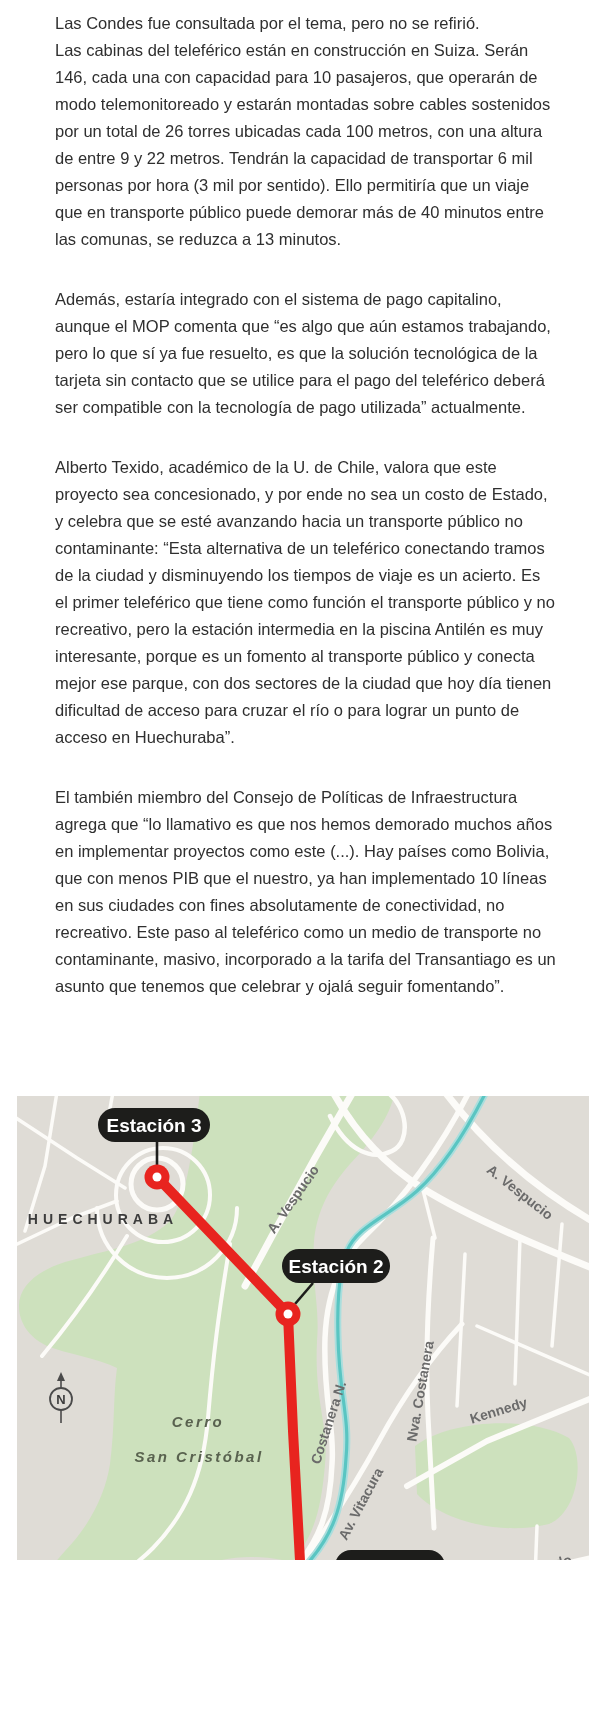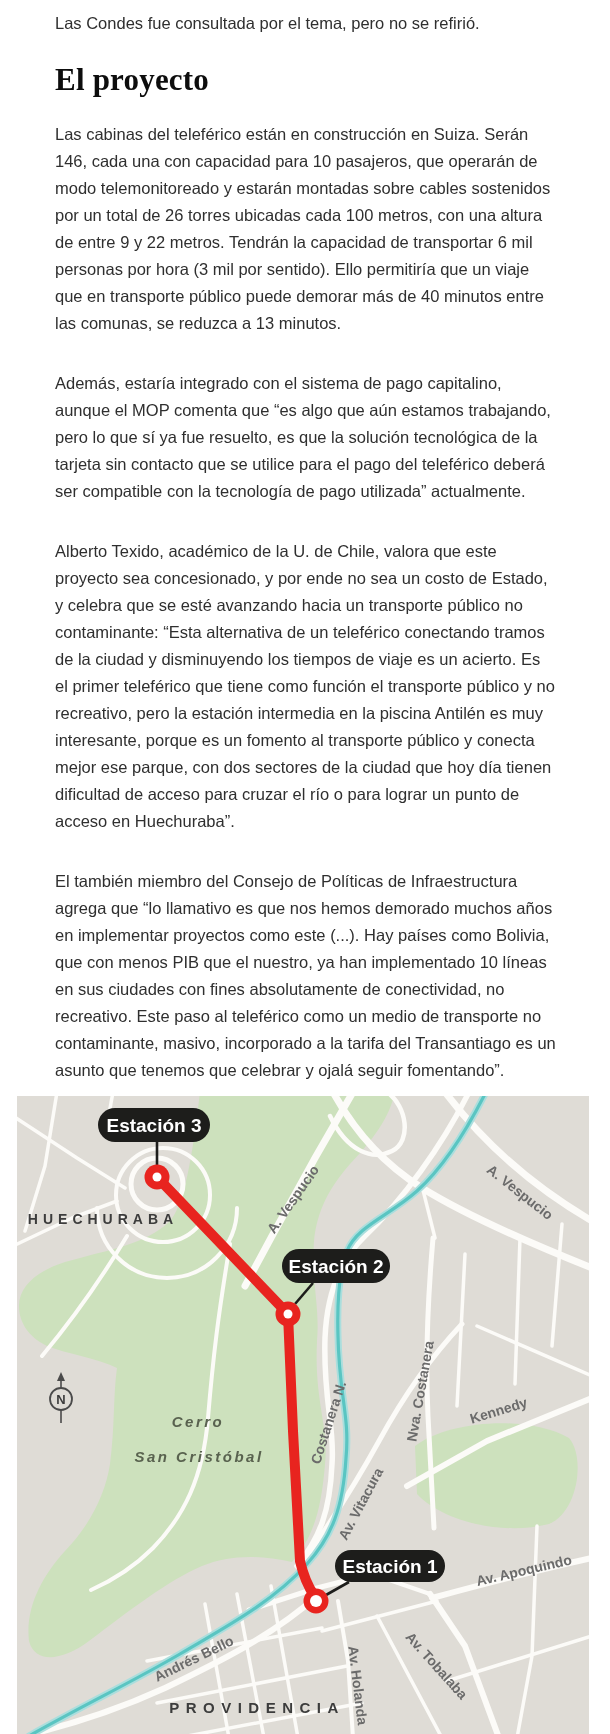--- a/index.html
+++ b/index.html
@@ -1,16 +1,16 @@
 <!DOCTYPE html>
 <html><head>
 <meta charset="utf-8">
 <style>
   html,body{margin:0;padding:0;background:#ffffff;}
-  .page{position:relative;width:610px;height:1734px;background:#ffffff;overflow:hidden;
+  .page{position:relative;width:610px;height:1560px;background:#ffffff;overflow:hidden;
         font-family:"Liberation Sans","DejaVu Sans",sans-serif;}
   .article{position:absolute;left:55px;top:0;width:502px;color:#2f2f2f;}
   .article p{font-size:16.5px;line-height:27px;margin:0 0 33px 0;}
   .article p.intro{margin-top:10px;margin-bottom:0;}
   .article h2{font-family:"Liberation Serif","DejaVu Serif",serif;font-size:31px;line-height:34px;
               color:#0d0d0d;margin:26px 0 24px 0;font-weight:700;letter-spacing:0.2px;}
   .map-wrap{position:absolute;left:17px;top:1096px;width:572px;height:638px;overflow:hidden;}
   .map-wrap svg{display:block;}
   text{font-family:"Liberation Sans","DejaVu Sans",sans-serif;}
   .lbl-street{font-size:14px;font-weight:600;fill:#6b6b6b;}
@@ -18,21 +18,20 @@
   .lbl-area-big{font-size:15px;font-weight:700;fill:#3c3c3c;letter-spacing:6.5px;}
   .lbl-cerro{font-size:15px;font-style:italic;font-weight:600;fill:#59624f;letter-spacing:2.5px;}
   .pill-text{font-size:19px;font-weight:700;fill:#ffffff;text-anchor:middle;}
 </style>
 </head>
 <body>
 
 <div class="page">
   <div class="article">
     <p class="intro">Las Condes fue consultada por el tema, pero no se refirió.</p>
-    <h2>El proyecto</h2>
     <p>Las cabinas del teleférico están en construcción en Suiza. Serán 146, cada una con capacidad para 10 pasajeros, que operarán de modo telemonitoreado y estarán montadas sobre cables sostenidos por un total de 26 torres ubicadas cada 100 metros, con una altura de entre 9 y 22 metros. Tendrán la capacidad de transportar 6 mil personas por hora (3 mil por sentido). Ello permitiría que un viaje que en transporte público puede demorar más de 40 minutos entre las comunas, se reduzca a 13 minutos.</p>
     <p>Además, estaría integrado con el sistema de pago capitalino, aunque el MOP comenta que “es algo que aún estamos trabajando, pero lo que sí ya fue resuelto, es que la solución tecnológica de la tarjeta sin contacto que se utilice para el pago del teleférico deberá ser compatible con la tecnología de pago utilizada” actualmente.</p>
     <p>Alberto Texido, académico de la U. de Chile, valora que este proyecto sea concesionado, y por ende no sea un costo de Estado, y celebra que se esté avanzando hacia un transporte público no contaminante: “Esta alternativa de un teleférico conectando tramos de la ciudad y disminuyendo los tiempos de viaje es un acierto. Es el primer teleférico que tiene como función el transporte público y no recreativo, pero la estación intermedia en la piscina Antilén es muy interesante, porque es un fomento al transporte público y conecta mejor ese parque, con dos sectores de la ciudad que hoy día tienen dificultad de acceso para cruzar el río o para lograr un punto de acceso en Huechuraba”.</p>
     <p>El también miembro del Consejo de Políticas de Infraestructura agrega que “lo llamativo es que nos hemos demorado muchos años en implementar proyectos como este (...). Hay países como Bolivia, que con menos PIB que el nuestro, ya han implementado 10 líneas en sus ciudades con fines absolutamente de conectividad, no recreativo. Este paso al teleférico como un medio de transporte no contaminante, masivo, incorporado a la tarifa del Transantiago es un asunto que tenemos que celebrar y ojalá seguir fomentando”.</p>
   </div>
 
   <div class="map-wrap">
     <svg id="mapsvg" width="572" height="638" viewBox="0 0 572 638">
 
       <rect id="map-bg" x="0" y="0" width="572" height="638" fill="#dfdcd6"></rect>

